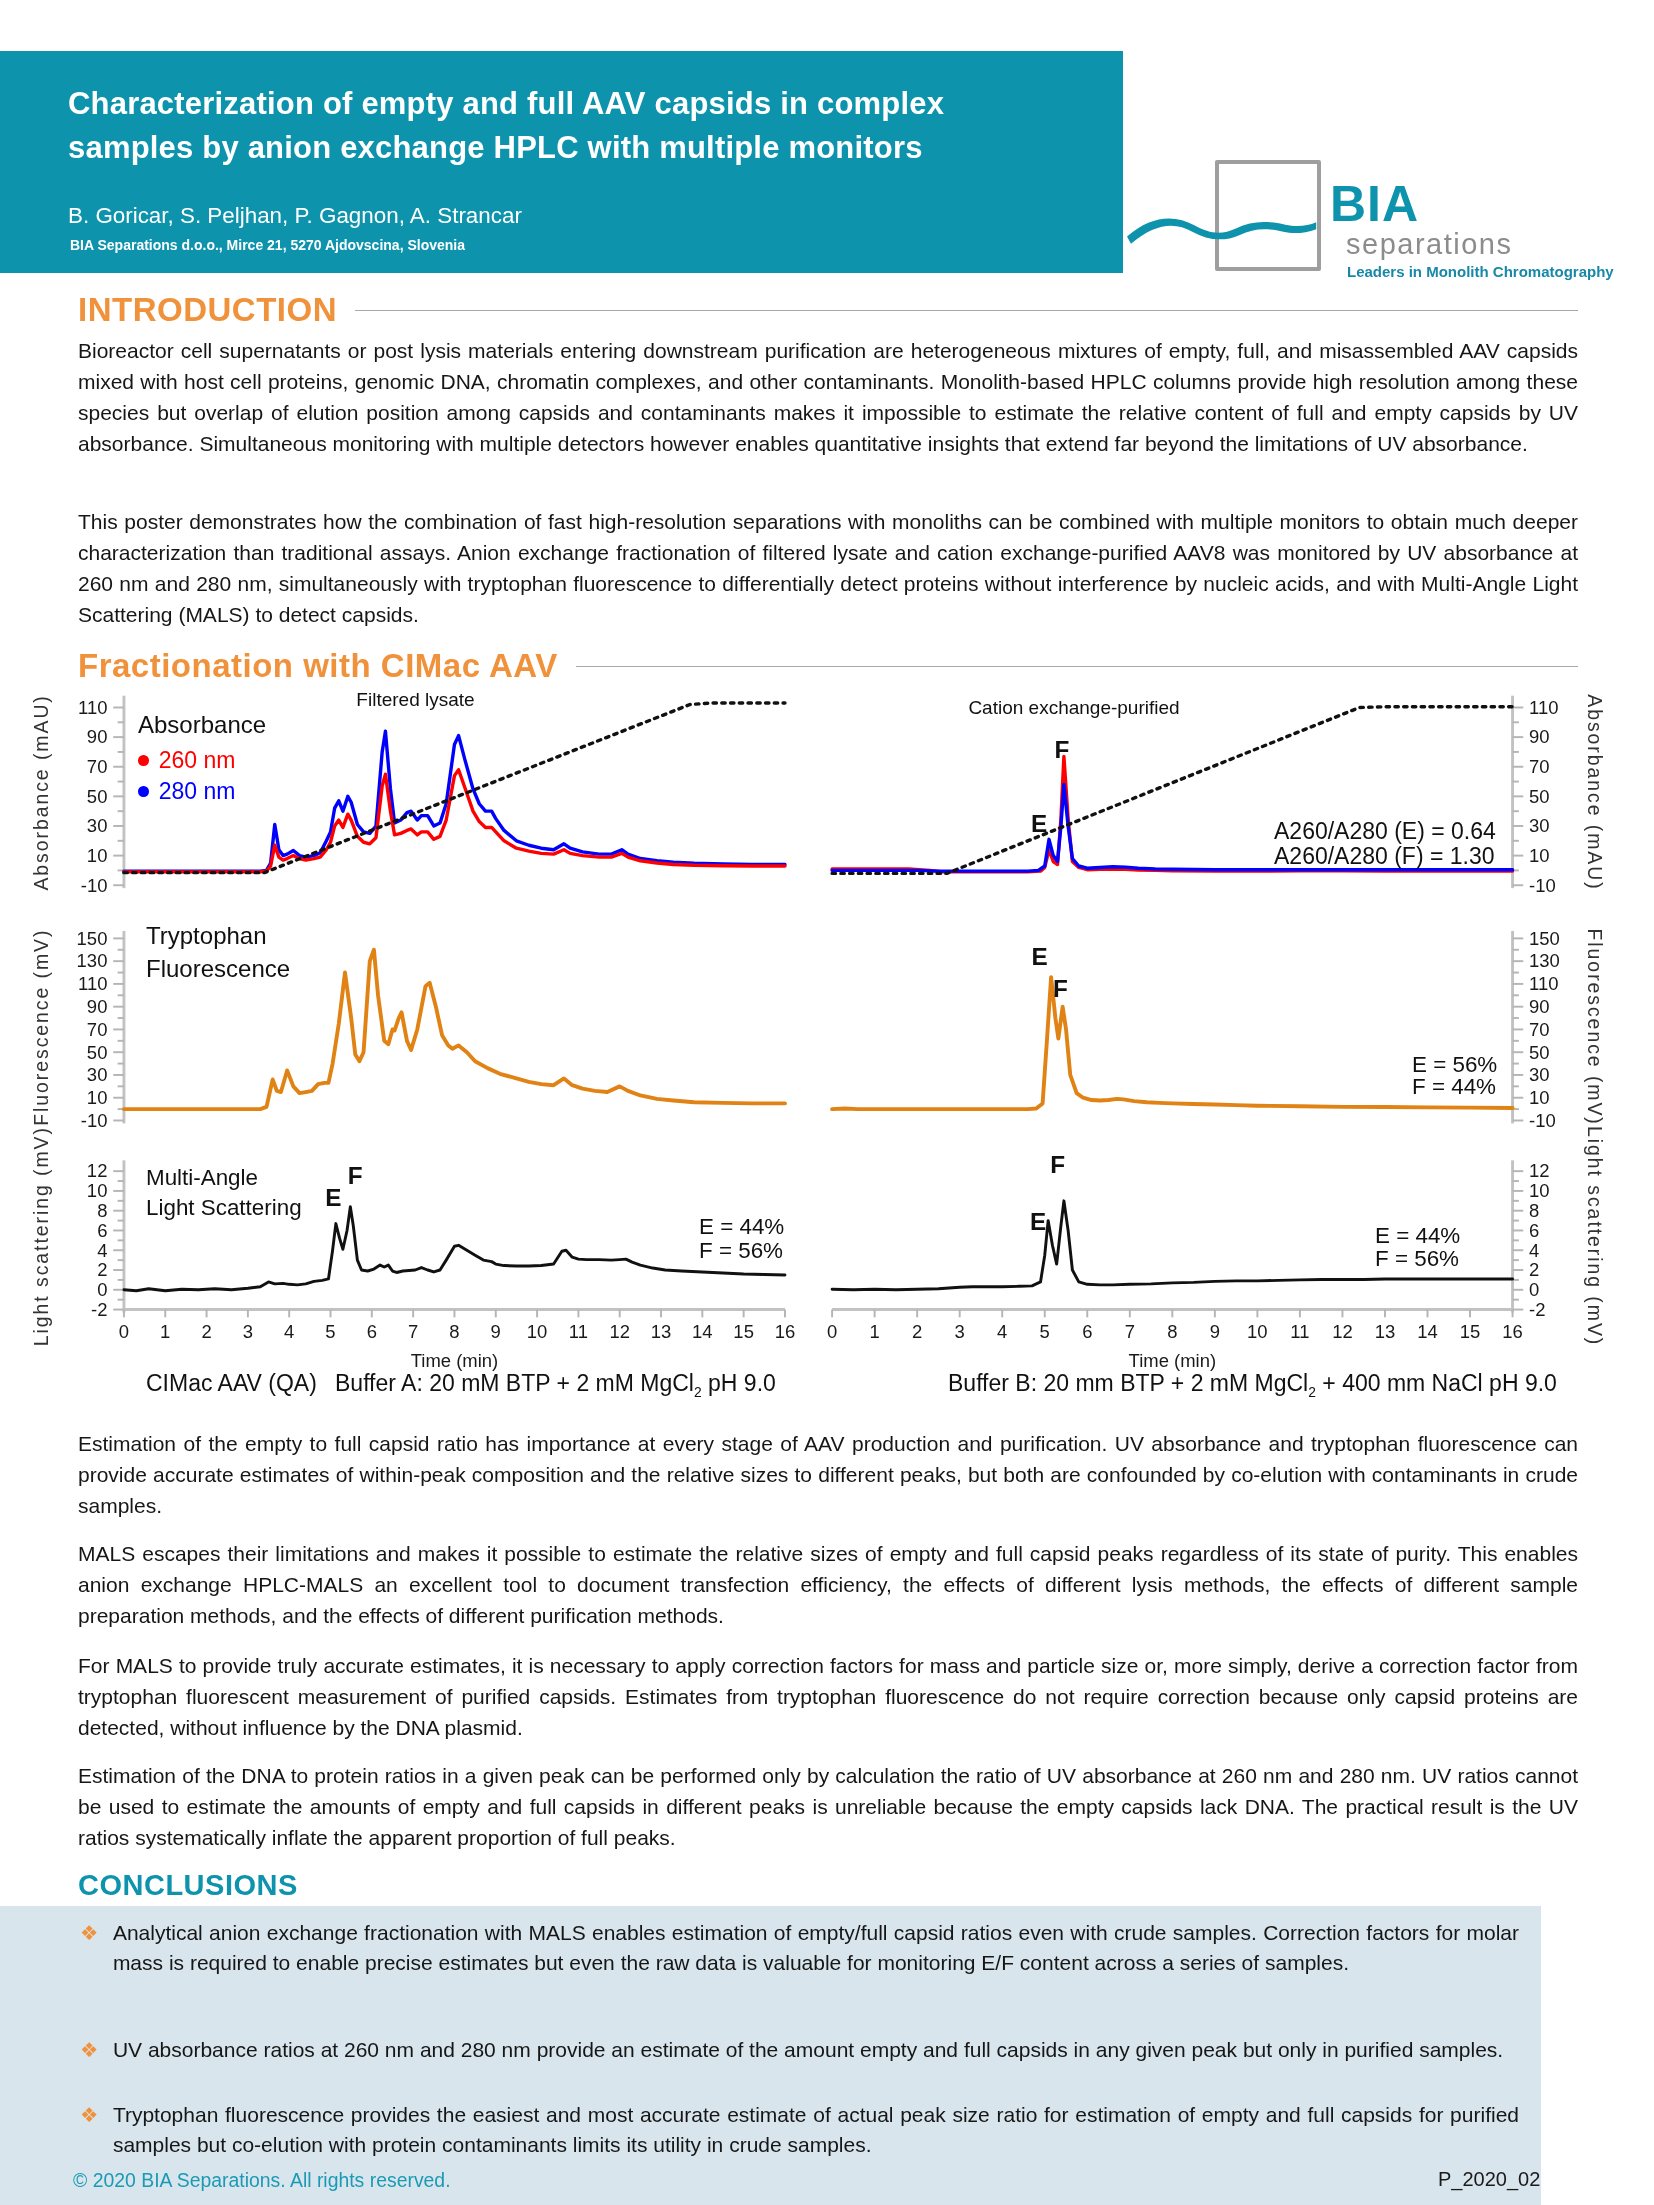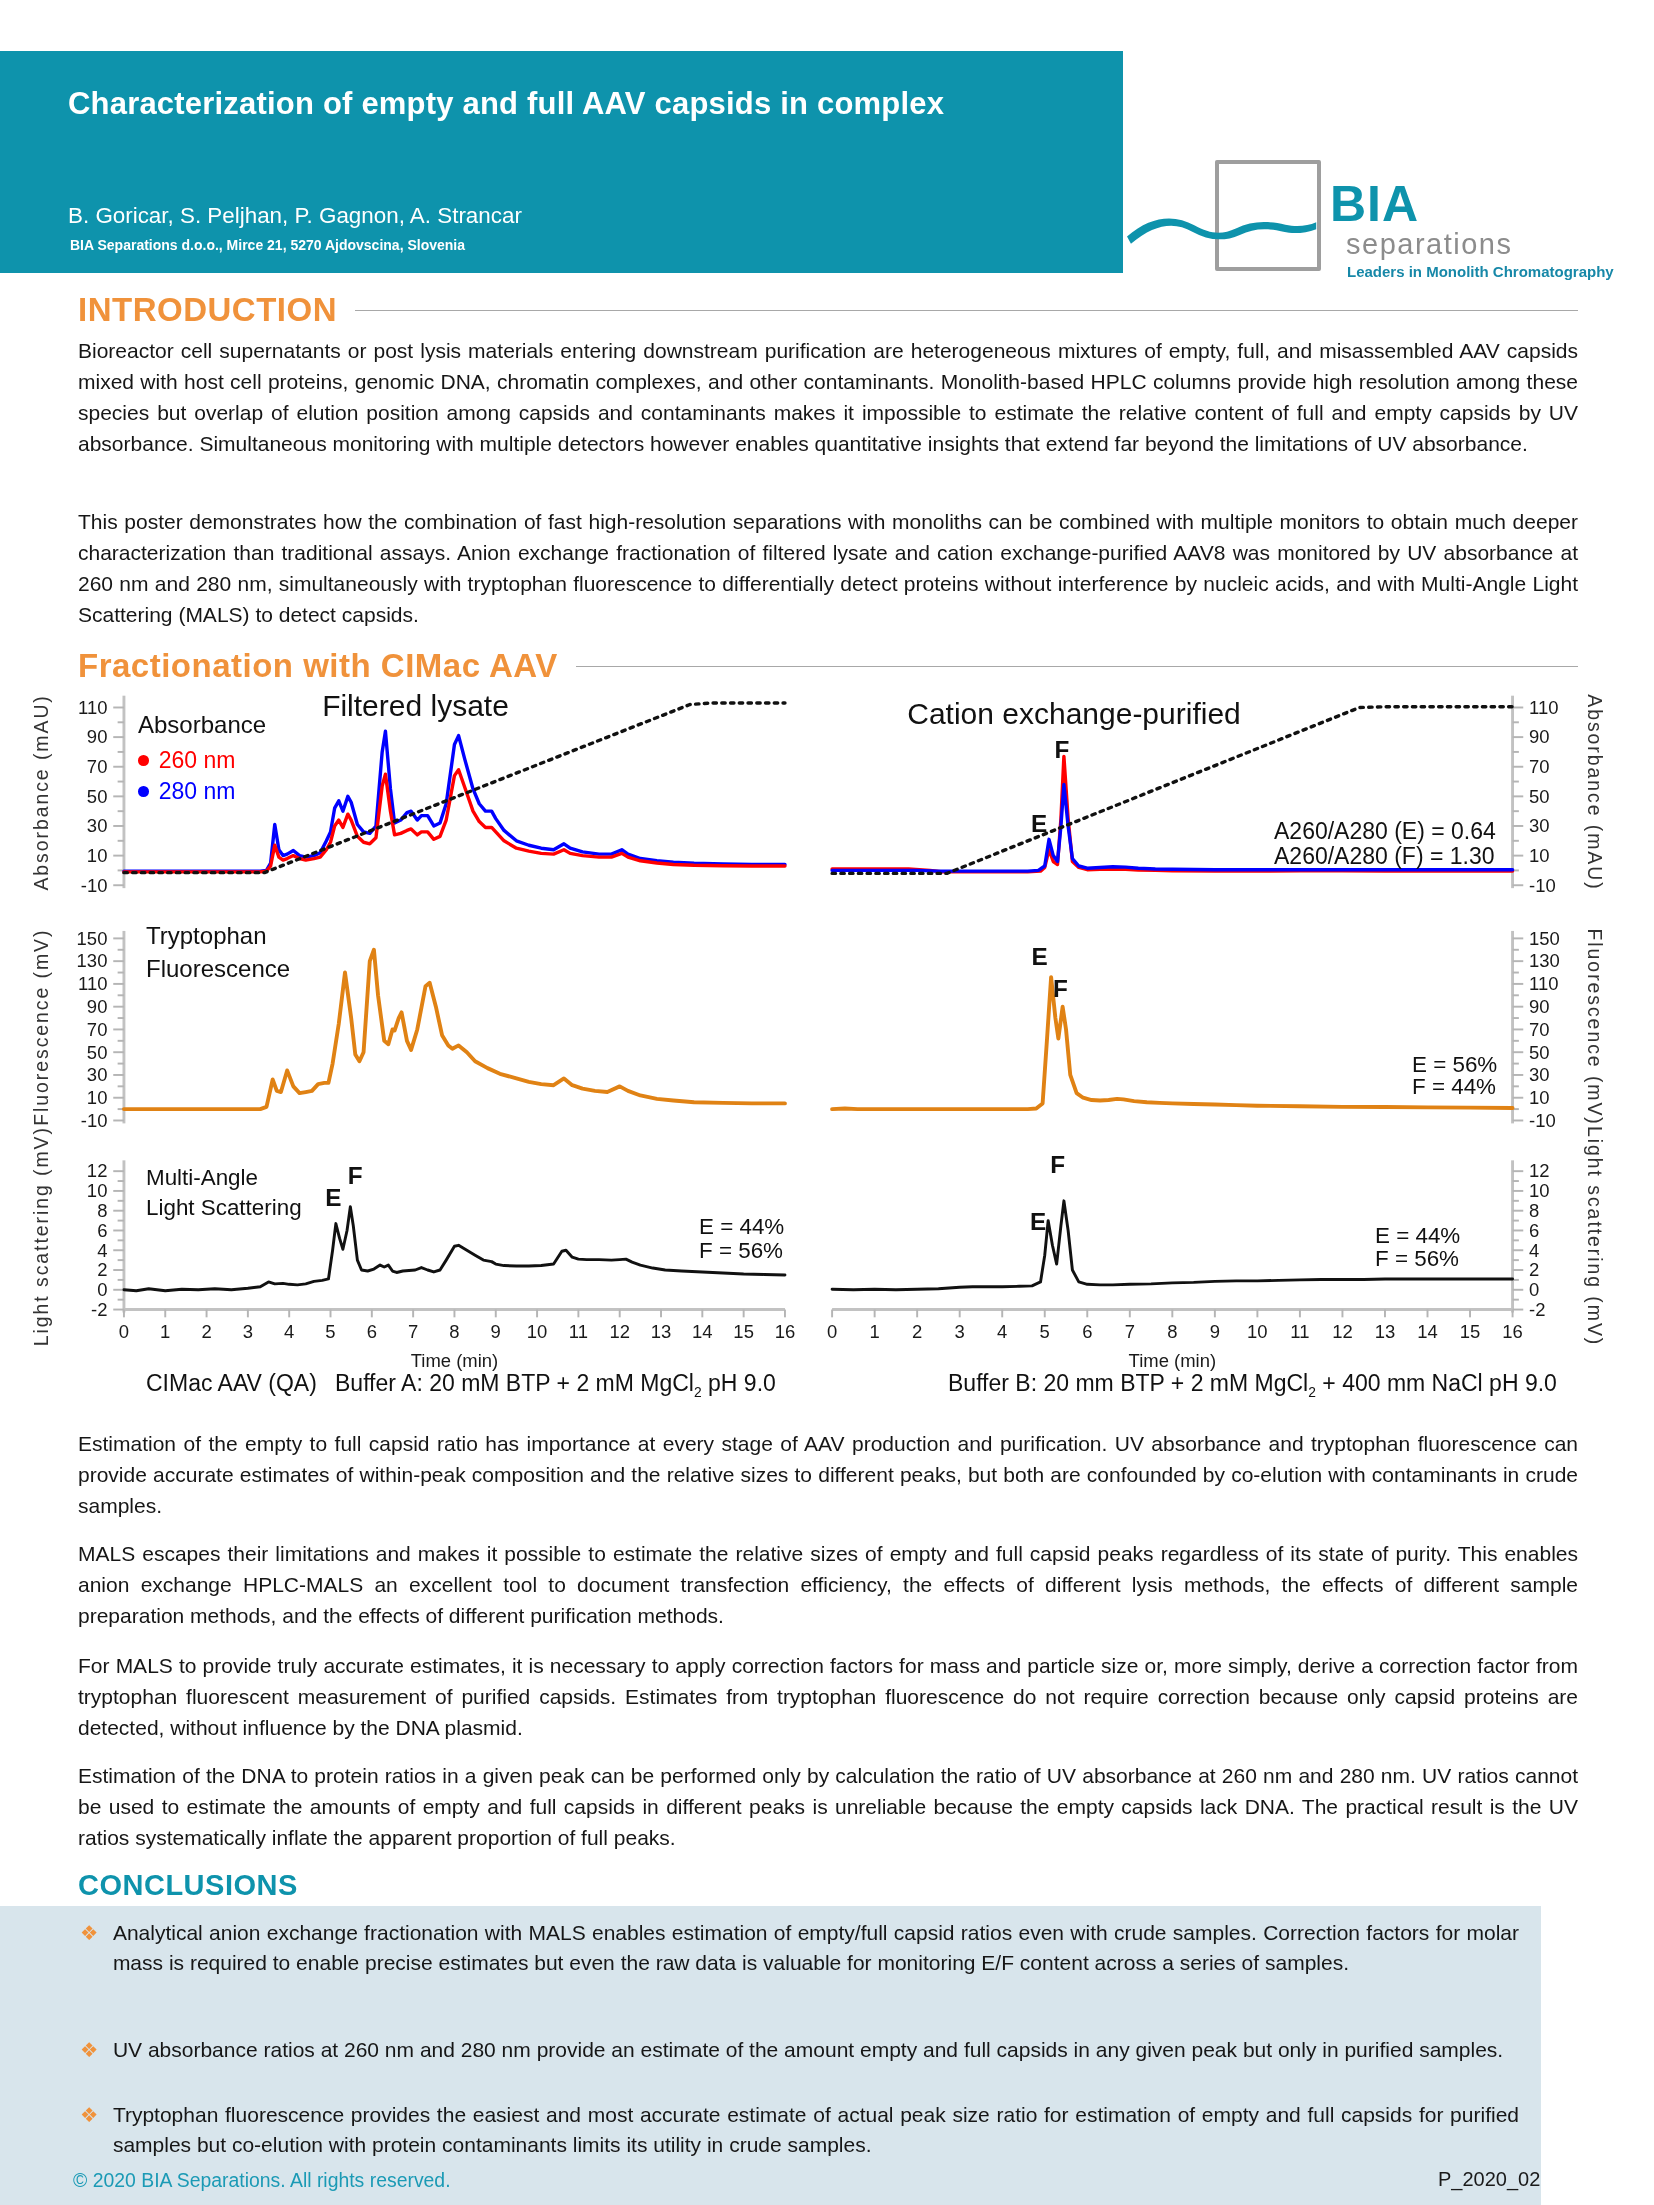--- a/index.html
+++ b/index.html
@@ -21,21 +21,21 @@
 
   
   .sec-head { position:absolute; display:flex; align-items:center; gap:18.5px; left:78px; width:1500px; }
   .sec-head .txt { font-size:33px; font-weight:700; color:#f0923b; letter-spacing:0.5px; white-space:nowrap; }
   .sec-head .rule { flex:1; border-top:1.5px solid #a8a8a8; }
 
   .para { position:absolute; left:78px; width:1500px; text-align:justify; font-size:21px; line-height:31px; color:#161616; }
 
   
   .ov { position:absolute; z-index:3; }
-  .chart-title { font-size:30px; color:#111; text-align:center; }
+  .chart-title { font-size:19px; color:#111; text-align:center; }
   .leg-title { font-size:24px; color:#111; }
   .leg-row { display:flex; align-items:center; gap:10px; }
   .leg-dot { width:10.7px; height:10.7px; border-radius:50%; display:inline-block; }
   .leg-lab { font-size:23px; }
   .c-red { color:#ff0000; } .bg-red { background:#ff0000; }
   .c-blue { color:#0000ff; } .bg-blue { background:#0000ff; }
   .ann { font-size:22.4px; color:#111; white-space:nowrap; }
   .cap { font-size:23px; color:#111; white-space:nowrap; }
   .cap sub { font-size:60%; }
 
@@ -50,20 +50,21 @@
   .footer-code { position:absolute; left:1438px; top:2168px; font-size:20px; color:#1a1a1a; }
 
   #charts-svg { position:absolute; left:0; top:0; z-index:1; pointer-events:none; }
 </style>
 </head>
 <body>
 
 <div class="hdr" id="hdr-banner" style="background: rgb(14, 147, 172);">
   <div class="hdr-title">
     <div>Characterization of empty and full AAV capsids in complex</div>
+    <div>samples by anion exchange HPLC with multiple monitors</div>
   </div>
   <div class="hdr-authors">B. Goricar, S. Peljhan, P. Gagnon, A. Strancar</div>
   <div class="hdr-affil">BIA Separations d.o.o., Mirce 21, 5270 Ajdovscina, Slovenia</div>
 </div>
 
 <div class="logo-rect"></div>
 <svg class="logo-wave" viewBox="0 0 480 160" preserveAspectRatio="none">
   <path d="M0,105 C60,40 120,35 170,70 C210,98 240,100 275,80 C315,57 350,55 400,68 C430,76 455,72 478,60 L478,82 C450,95 420,98 395,90 C350,77 320,80 285,100 C245,122 205,118 165,90 C120,58 70,65 10,128 Z" fill="#0e93ac"></path>
 </svg>
 <div class="logo-bia">BIA</div>

